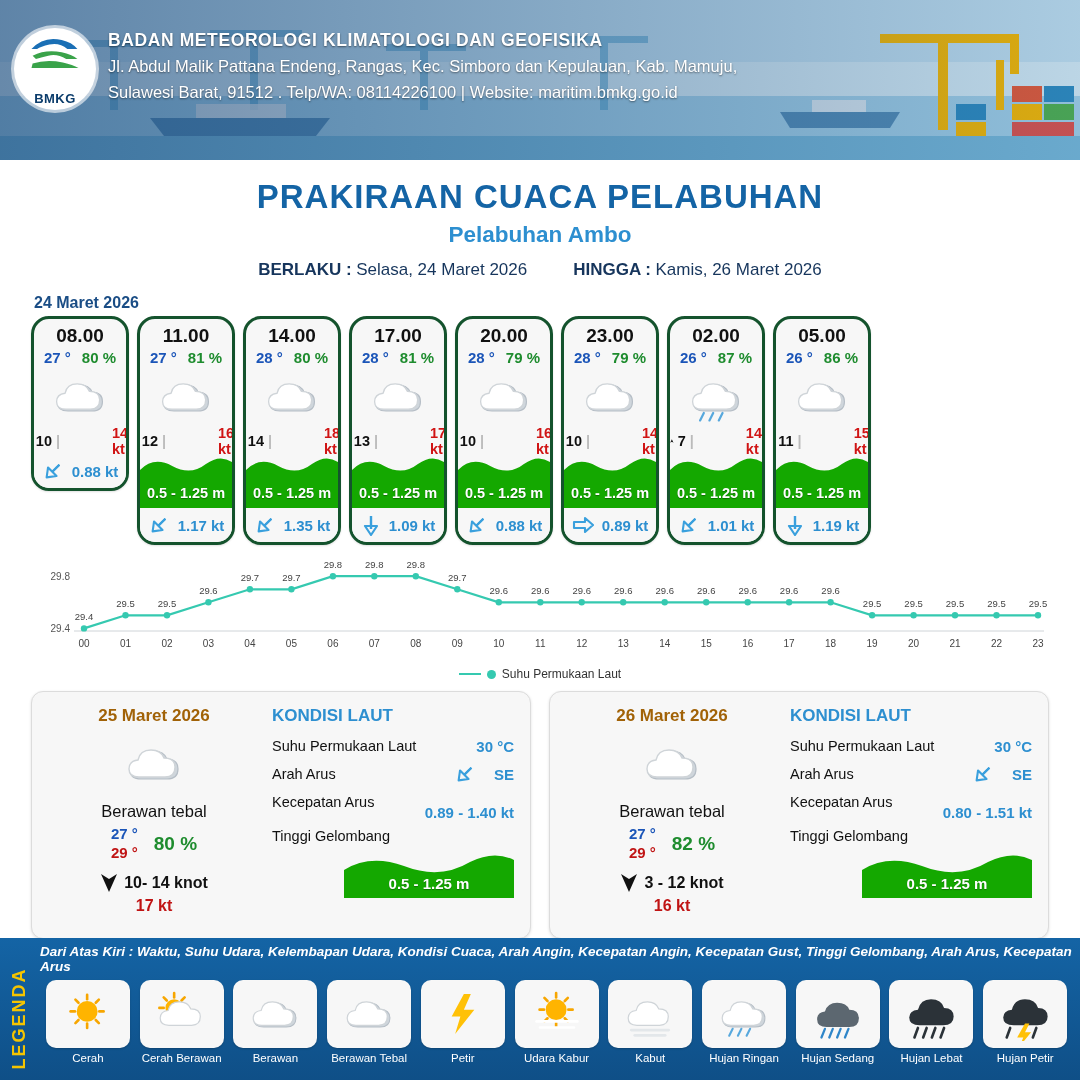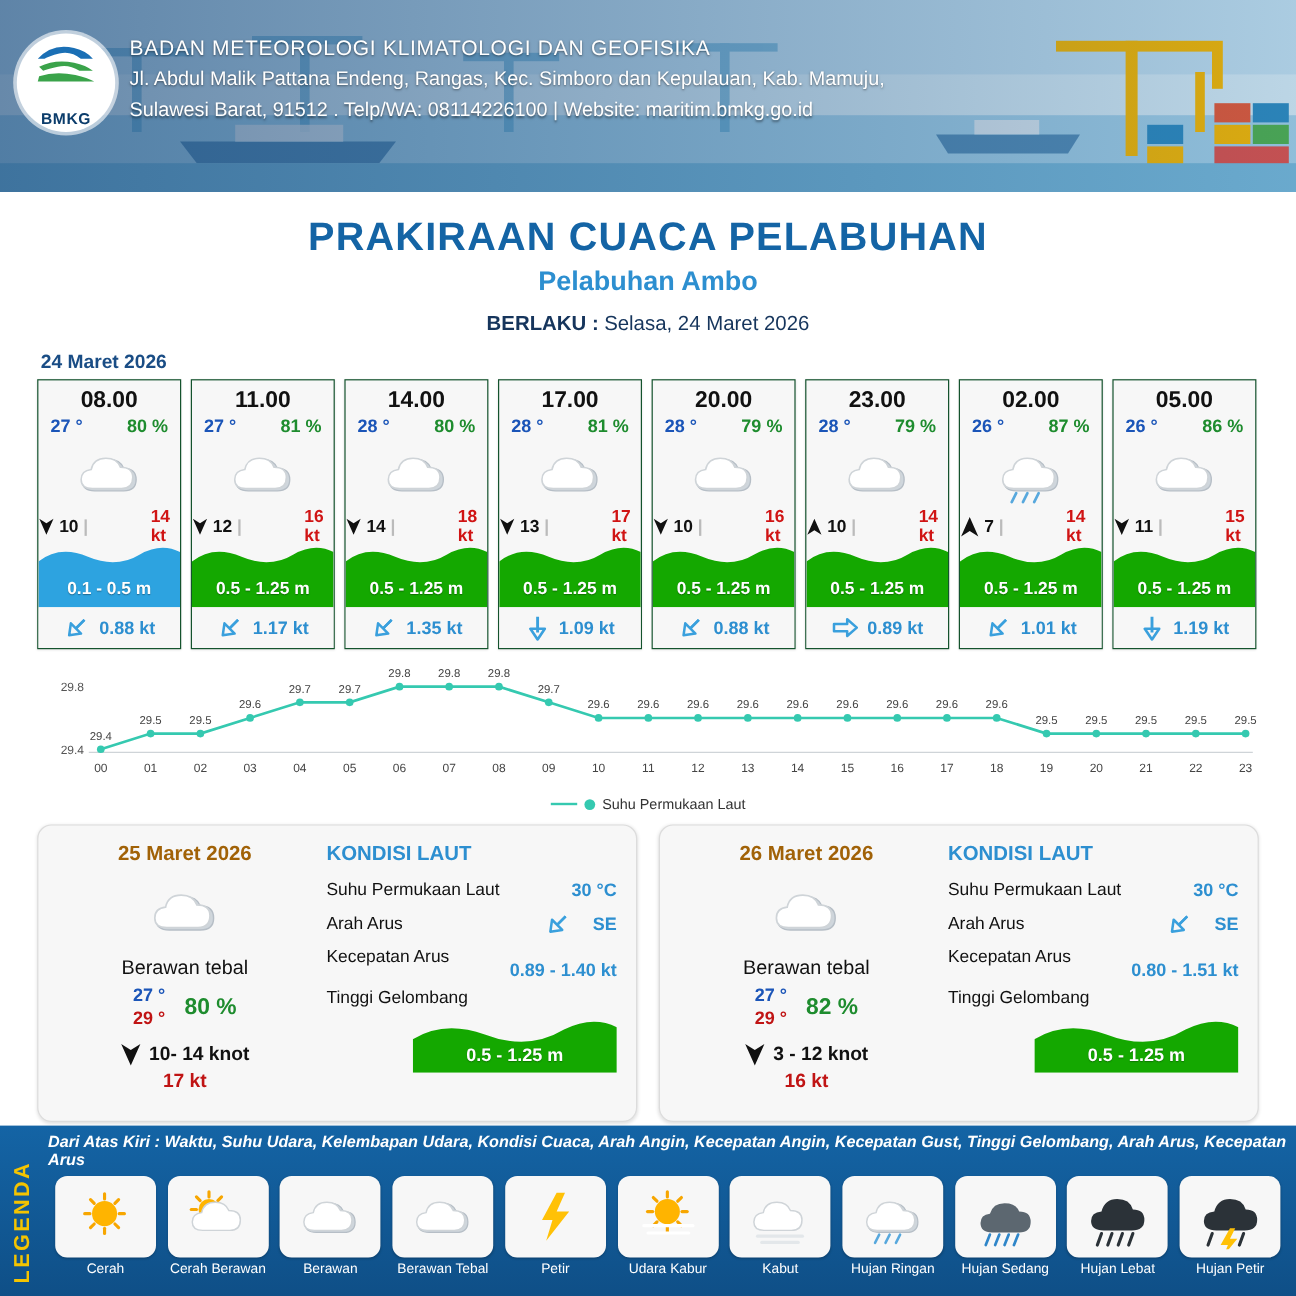--- a/index.html
+++ b/index.html
@@ -31,21 +31,21 @@
     background: #ffffff; border-radius: 50%;
     display: flex; flex-direction: column; align-items: center; justify-content: center;
     box-shadow: 0 0 0 3px rgba(255,255,255,0.6);
   }
   .logo-sym { width: 56px; height: 42px; }
   .logo-text {
     font-size: 13px; font-weight: bold; color: #0b3c6b; letter-spacing: 0.5px; margin-top: 16px;
   }
   .hdr-texts { position: absolute; left: 108px; top: 30px; width: 960px; color: #fff; }
   .hdr-l1 {
-    font-size: 17.5px; font-weight: normal; letter-spacing: 0.6px;
+    font-size: 17.5px; font-weight: bold; letter-spacing: 0.6px;
     text-shadow: 0 1px 2px rgba(0,0,0,.5);
   }
   .hdr-l2 {
     font-size: 25.5px; font-weight: bold; margin-top: 3px;
     text-shadow: 0 1px 3px rgba(0,0,0,.55);
   }
   .hdr-l3 {
     font-size: 16.5px; margin-top: 4px; line-height: 1.35;
     text-shadow: 0 1px 2px rgba(0,0,0,.5);
   }
@@ -70,22 +70,22 @@
   .day-date {
     margin: 14px 0 4px 34px;
     font-size: 16px; font-weight: bold; color: #1a4d85;
   }
 
   
   .cards {
     display: flex; gap: 8px; padding: 0 31px; align-items: flex-start;
   }
   .card {
-    width: 120px; background: #f7f7f7; border: 1px solid #14532d;
-    border-radius: 0; overflow: hidden;
+    width: 98px; background: #f7f7f7; border: 3px solid #14532d;
+    border-radius: 18px; overflow: hidden;
     box-shadow: 0 1px 2px rgba(0,0,0,.12);
     position: relative;
   }
   .c-time {
     text-align: center; font-size: 19px; font-weight: bold; color: #111;
     padding-top: 6px;
   }
   .c-tr {
     display: flex; justify-content: space-between; padding: 2px 10px 0 10px;
   }
@@ -238,20 +238,24 @@
   </div>
 </div>
 
 <div class="title-main">PRAKIRAAN CUACA PELABUHAN</div>
 <div class="title-sub">Pelabuhan Ambo</div>
 <div class="valid-row">
   <div>
     <span class="valid-lbl">BERLAKU :</span>
     <span class="valid-val">Selasa, 24 Maret 2026</span>
   </div>
+  <div>
+    <span class="valid-lbl">HINGGA :</span>
+    <span class="valid-val">Kamis, 26 Maret 2026</span>
+  </div>
 </div>
 
 <div class="day-date">24 Maret 2026</div>
 
 <div class="cards" id="cards">
     <div class="card">
     <div class="c-time">08.00</div>
     <div class="c-tr">
       <span class="c-temp">27 °</span>
       <span class="c-hum">80 %</span>
@@ -263,26 +267,20 @@
           <path d="M16 44 Q6 44 6 36 Q6 28 15 27 Q17 17 28 17 Q38 17 41 25 Q52 25 52 34 Q52 44 42 44 Z" fill="#ffffff" stroke="#cfd4d8" stroke-width="1.4"></path>
         </svg>
       </div>
     <div class="c-wind">
       <svg width="18" height="20" viewBox="0 0 18 20">
           <path d="M9 19 L1 1 L9 6 L17 1 Z" fill="#111"></path>
         </svg>
       <span class="w-spd">10</span>
       <span class="w-sep">|</span>
       <span class="w-gust">14 kt</span>
-    </div>
-    <div class="wave-zone">
-      <svg class="wave-svg" viewBox="0 0 120 54" preserveAspectRatio="none">
-        <path d="M0 16 Q18 2 42 12 Q66 22 86 10 Q104 0 120 8 L120 54 L0 54 Z" fill="#2da3e0"></path>
-      </svg>
-      <div class="wave-lbl">0.1 - 0.5 m</div>
     </div>
     <div class="c-cur">
       <svg width="22" height="22" viewBox="0 0 22 22">
           <g transform="rotate(45 11 11)">
             <path d="M11 2 L11 12 M11 20 L5 12 L17 12 Z" fill="none" stroke="#3aa0dd" stroke-width="2.1" stroke-linejoin="round"></path>
             <line x1="11" y1="2" x2="11" y2="12" stroke="#3aa0dd" stroke-width="2.1"></line>
           </g>
         </svg>
       <span>0.88 kt</span>
     </div>

